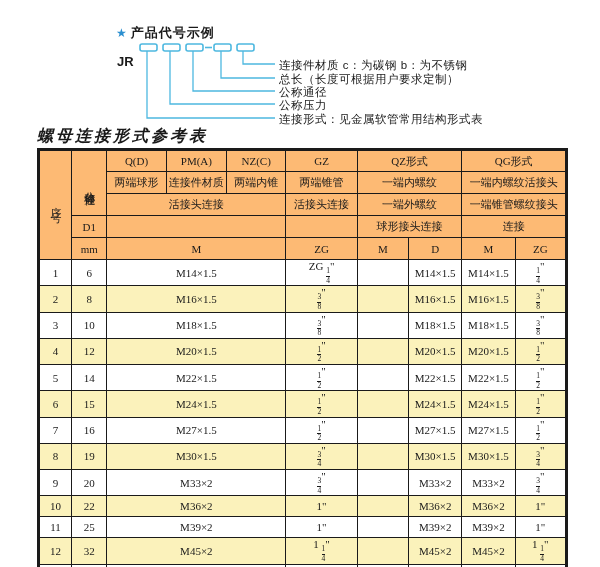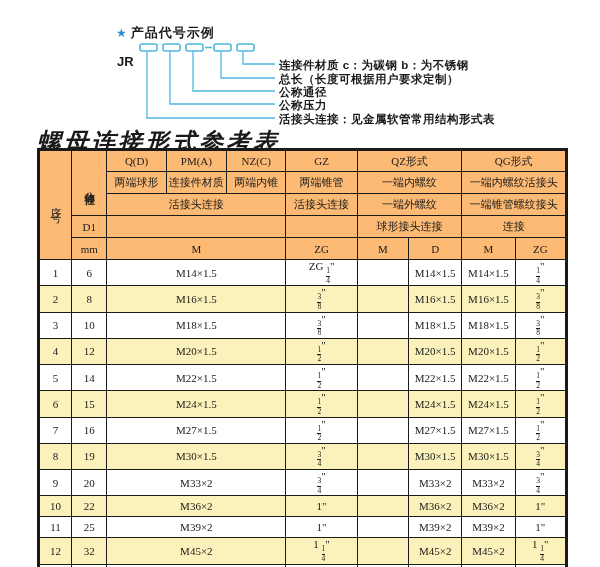--- a/index.html
+++ b/index.html
@@ -8,24 +8,24 @@
   #page { position:relative; width:520px; height:567px; }
 
   
   #diagram-svg { position:absolute; left:0; top:0; }
   .diag-heading { position:absolute; left:116px; top:24px; font-family:"Liberation Sans","DejaVu Sans",sans-serif;
                   font-weight:bold; font-size:13px; letter-spacing:1px; }
   .diag-heading .star { color:#2b8fd0; margin-right:3px; font-size:12px; }
   .diag-jr { position:absolute; left:117px; top:54px; font-family:"Liberation Sans","DejaVu Sans",sans-serif;
              font-weight:bold; font-size:13px; }
   .diag-label { position:absolute; left:279px; height:14px; font-family:"Liberation Sans","DejaVu Sans",sans-serif;
-                font-weight:bold; font-size:11.5px; white-space:nowrap; letter-spacing:0.5px;text-align:center; }
+                font-weight:normal; font-size:11.5px; white-space:nowrap; letter-spacing:0.5px;text-align:center; }
 
   
-  #table-title { position:absolute; left:37px; top:126px; font-size:24px; font-weight:bold;
+  #table-title { position:absolute; left:37px; top:126px; font-size:16px; font-weight:bold;
                  letter-spacing:3px; font-style:italic; }
 
   
   #main-table { position:absolute; left:37px; top:148px; border-collapse:collapse; table-layout:fixed;
                 width:531px; font-size:11px; text-align:center; }
   #main-table td, #main-table th { border:1.5px solid #1a1a1a; padding:0; font-weight:normal;
                                    text-align:center; vertical-align:middle; overflow:hidden; }
   #main-table { border:3px solid #1a1a1a; }
   #main-table thead td { background:#fdba74; height:22px; }
   #main-table tbody td { height:21px; background:#ffffff; }
@@ -61,21 +61,21 @@
 
   <div class="diag-heading">
     <span class="star">★</span><span>产品代号示例</span>
   </div>
   <div class="diag-jr">JR</div>
 
   <div class="diag-label" style="top:58px;">连接件材质  c：为碳钢  b：为不锈钢</div>
   <div class="diag-label" style="top:71.5px;">总长（长度可根据用户要求定制）</div>
   <div class="diag-label" style="top:85px;">公称通径</div>
   <div class="diag-label" style="top:98px;">公称压力</div>
-  <div class="diag-label" style="top:112px;">活接头连接：见金属软管常用结构形式表</div>
+  <div class="diag-label" style="top:112px;">连接形式：见金属软管常用结构形式表</div>
 
   <div id="table-title">螺母连接形式参考表</div>
 
   <table id="main-table">
     <colgroup>
       <col style="width:33px">
         <col style="width:35px">
         <col style="width:59px">
         <col style="width:60px">
       <col style="width:59px">

